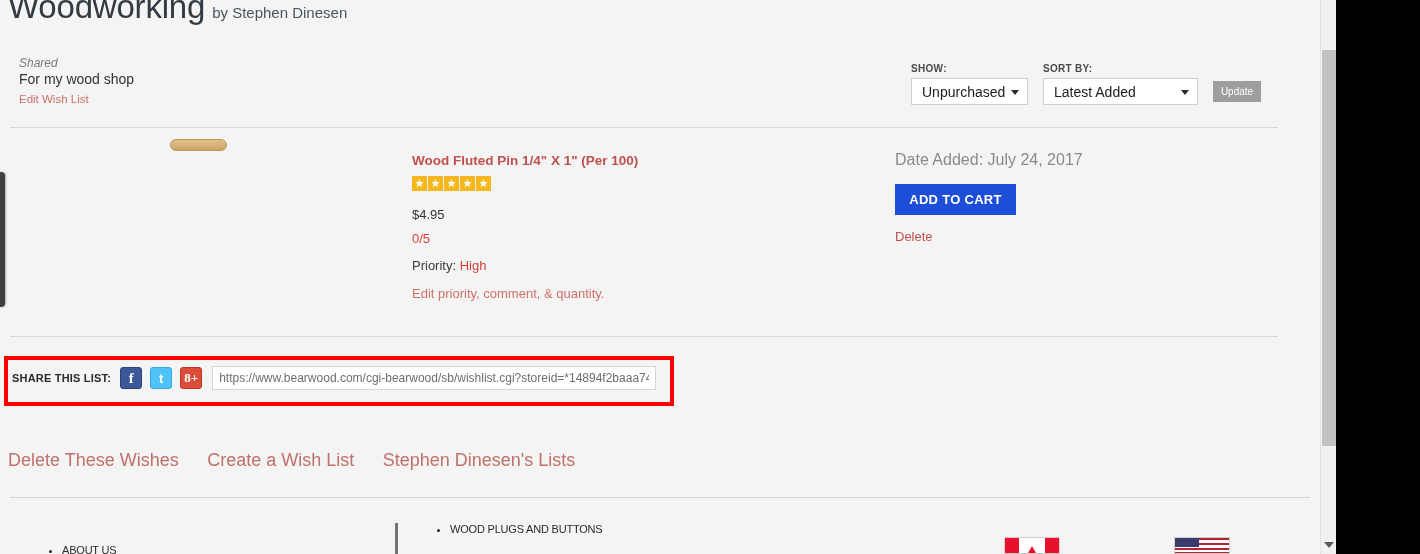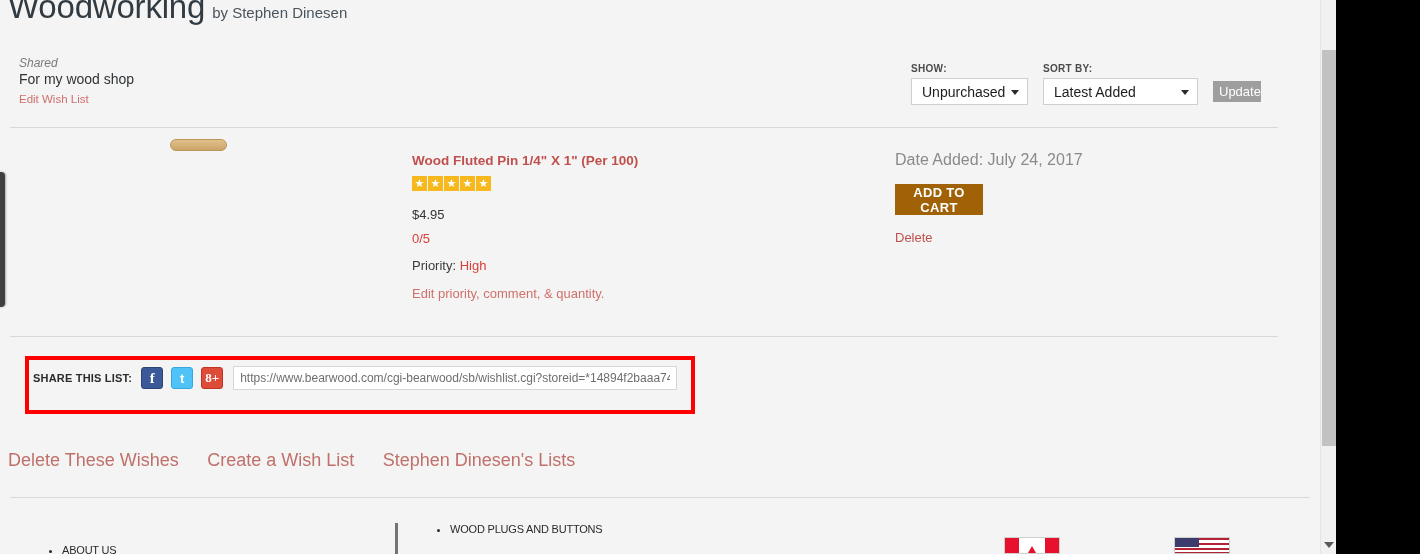--- a/index.html
+++ b/index.html
@@ -66,21 +66,21 @@
   .caret {
     position: absolute; right: 8px; top: 50%;
     margin-top: -2px;
     width: 0; height: 0;
     border-left: 4px solid transparent;
     border-right: 4px solid transparent;
     border-top: 5px solid #2b2b2b;
   }
   .update-btn {
     width: 48px; height: 21px; background: #9e9e9e;
-    border: none; color: #ffffff; font-size: 13px;
+    border: none; color: #ffffff; font-size: 10px;
     cursor: pointer; margin-bottom: 3px;
     font-family: "Liberation Sans", sans-serif;
   }
 
   
   .hr {
     position: absolute; left: 10px; width: 1268px; height: 1px;
     background: #d8d8d8;
   }
   .hr-top { top: 127px; }
@@ -111,35 +111,35 @@
   .prod-priority { margin-top: 12px; font-size: 13px; color: #3b3b3b; }
   .prod-priority .pri-val { color: #d9403a; }
   .prod-editlink {
     display: inline-block; margin-top: 13px;
     font-size: 13px; color: #d0706a; text-decoration: none;
   }
 
   .prod-right { position: absolute; left: 895px; top: 151px; }
   .date-added { font-size: 16px; color: #8a8a8a; }
   .atc-btn {
-    margin-top: 15px; width: 88px; height: 31px;
-    background: #a16207; color: #ffffff;
+    margin-top: 15px; width: 121px; height: 31px;
+    background: #1d4ed8; color: #ffffff;
     border: none; font-size: 13px; font-weight: bold;
     letter-spacing: 0.3px; cursor: pointer;
     font-family: "Liberation Sans", sans-serif;
   }
   .del-link {
     display: inline-block; margin-top: 14px;
     font-size: 13px; color: #c0504d; text-decoration: none;
   }
 
   
   .share-outline {
-    position: absolute; left: 25px; top: 356px;
-    width: 670px; height: 58px;
+    position: absolute; left: 4px; top: 356px;
+    width: 670px; height: 50px;
     border: 4px solid #ff0000;
     background: #f4f4f4;
   }
   .share-inner {
     position: absolute; left: 0px; top: 6px;
     display: flex; align-items: center;
   }
   .share-label {
     font-size: 11px; font-weight: bold; color: #2b2b2b;
     letter-spacing: 0.2px; margin-left: 4px; margin-right: 9px;

